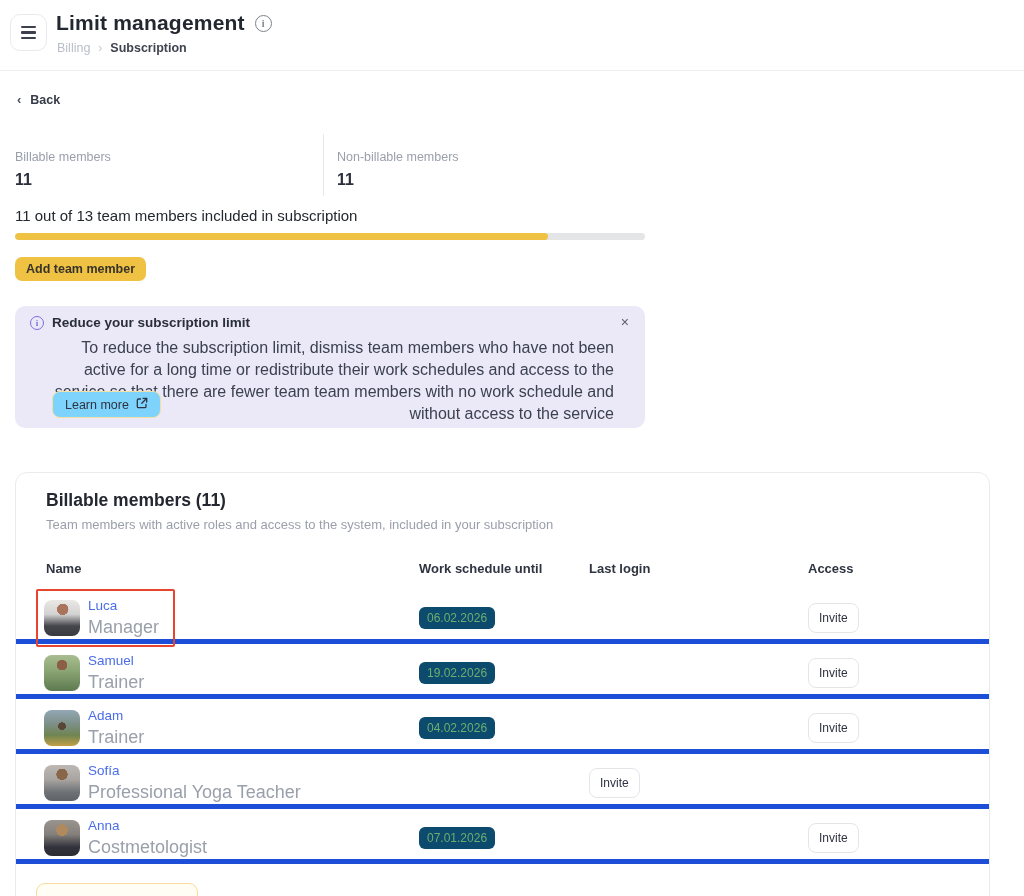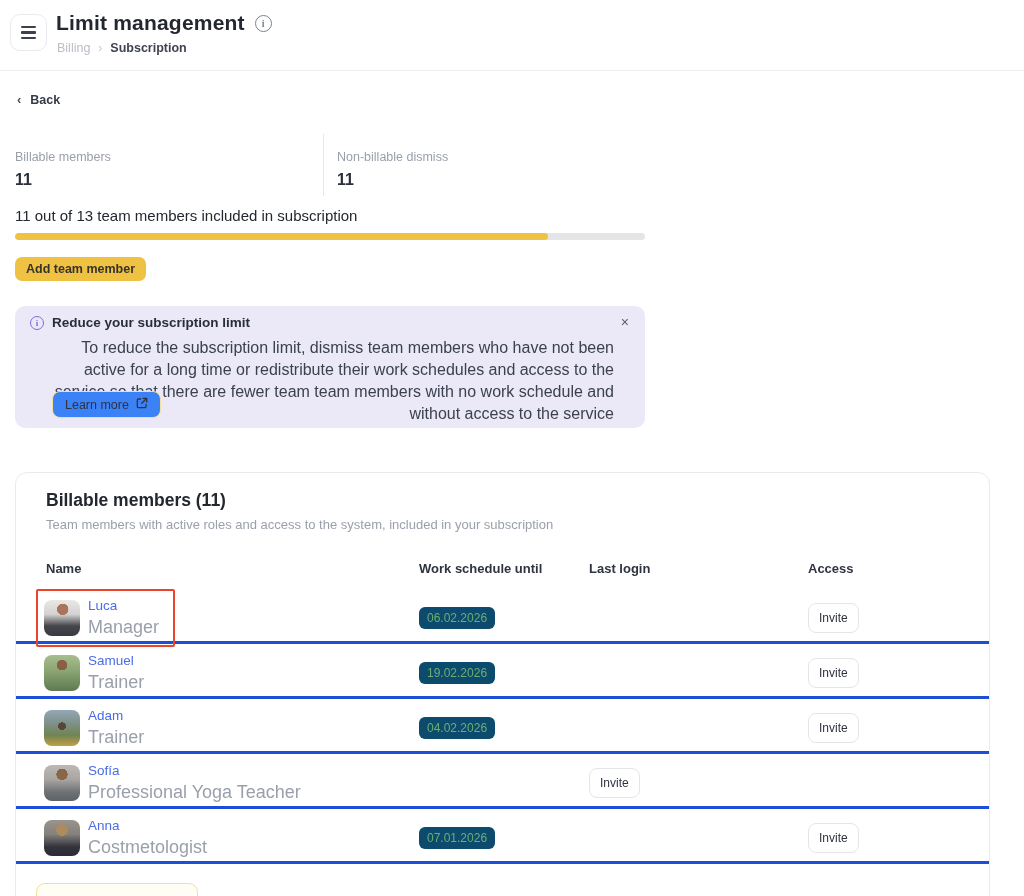--- a/index.html
+++ b/index.html
@@ -51,36 +51,36 @@
     background:#ebe9f8; border-radius:10px; }
   .notice-info-icon { position:absolute; left:15px; top:10px; width:14px; height:14px;
     border:1.3px solid #7c6fdd; border-radius:50%; color:#7c6fdd; font-size:9px; font-weight:700;
     display:flex; align-items:center; justify-content:center; font-family:"Liberation Serif", serif; }
   .notice-title { position:absolute; left:37px; top:9px; font-size:13.5px; font-weight:700; color:#2a2e3a; }
   .notice-body { position:absolute; left:37px; top:31px; width:562px; font-size:16px;
     line-height:22px; color:#3b414f;text-align:right; }
   .notice-close { position:absolute; right:16px; top:9px; font-size:14px; color:#5a5f6b;
     cursor:pointer; line-height:14px; }
   .learn-more-btn { position:absolute; left:37px; top:85px; height:27px; padding:0 12px;
-    background:#3b82f6; border:1.5px solid #f2dfa2; border-radius:8px; display:inline-flex;
+    background:#7dd3fc; border:1.5px solid #f2dfa2; border-radius:8px; display:inline-flex;
     align-items:center; gap:7px; font-size:12.5px; font-weight:500; color:#2f3340; cursor:pointer;
     font-family:"Liberation Sans", sans-serif; }
 
   
   .card { position:absolute; left:15px; top:472px; width:975px; height:500px;
     background:#fff; border:1px solid #e9ebee; border-radius:12px; }
   .card-title { position:absolute; left:30px; top:17px; font-size:17.5px; font-weight:600; color:#23272f; }
   .card-subtitle { position:absolute; left:30px; top:44px; font-size:13px; color:#9aa0ab; }
   .thead { position:absolute; left:0; top:88px; width:100%; display:grid;
     grid-template-columns:373px 170px 219px auto; padding:0 30px; }
   .th { font-size:13px; font-weight:600; color:#2e3440; }
   .tbody { position:absolute; left:0; top:116px; width:100%; }
   .row { position:relative; height:55px; display:grid;
     grid-template-columns:373px 170px 219px auto; align-items:center; padding:0 30px;
-    border-bottom:3px solid #1d4ed8; }
+    border-bottom:5px solid #1d4ed8; }
   .person-wrap { display:inline-flex; align-items:center; gap:8px; margin-left:-10px;
     padding:7px 14px 7px 6px; width:fit-content; border:2px solid transparent; border-radius:2px; }
   .person-wrap.highlighted { border-color:#e8442e; }
   .avatar { width:36px; height:36px; border-radius:8px; flex:0 0 36px; }
   .person-name { font-size:13.5px; font-weight:500; color:#4a6de6; cursor:pointer; }
   .person-role { font-size:18px; color:#9aa0ab; margin-top:4px; }
   .date-badge { display:inline-block; width:fit-content; padding:4px 8px; background:#0c4a6e;
     color:#6cae6f; font-size:12px; border-radius:6px; }
   .last-login { font-size:12.5px; color:#2e3440; }
   .invite-btn { width:fit-content; padding:7px 10px; background:#fff; border:1px solid #e3e5e9;
@@ -137,21 +137,21 @@
     <span>Back</span>
   </div>
 
   <div class="stats">
     <div class="stat">
       <div class="stat-label">Billable members</div>
       <div class="stat-value">11</div>
     </div>
     <div class="stat-divider"></div>
     <div class="stat">
-      <div class="stat-label">Non-billable dismiss</div>
+      <div class="stat-label">Non-billable members</div>
       <div class="stat-value">11</div>
     </div>
   </div>
 
   <div class="summary">11 out of 13 team members included in subscription</div>
   <div class="progress-track">
     <div class="progress-fill" style="width: 84.6%;"></div>
   </div>
   <button class="add-btn">Add team member</button>
 

